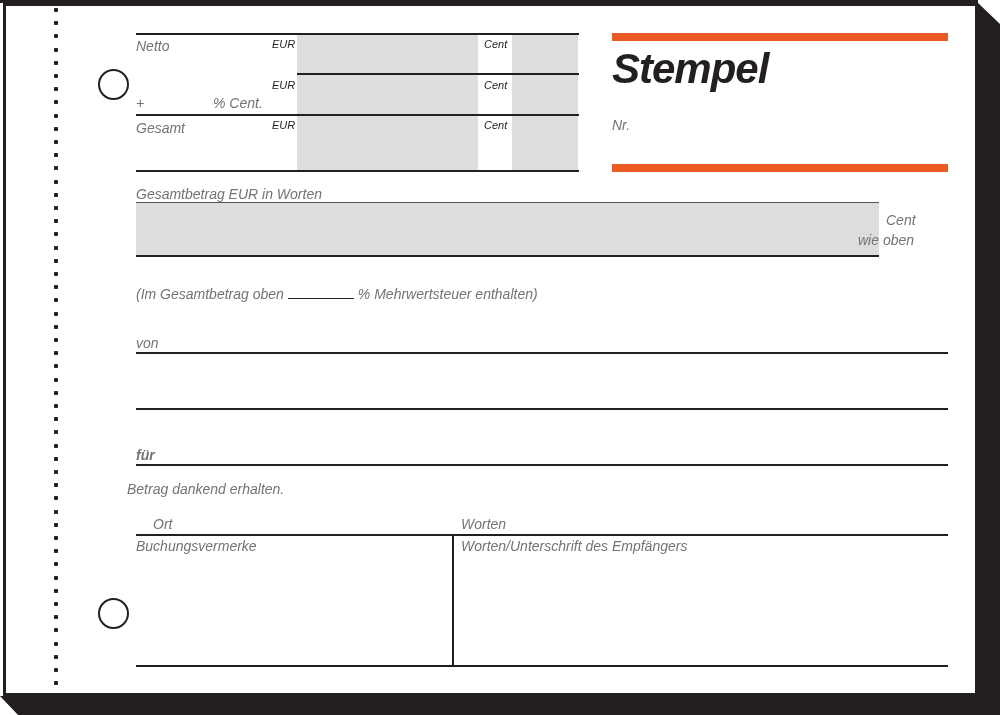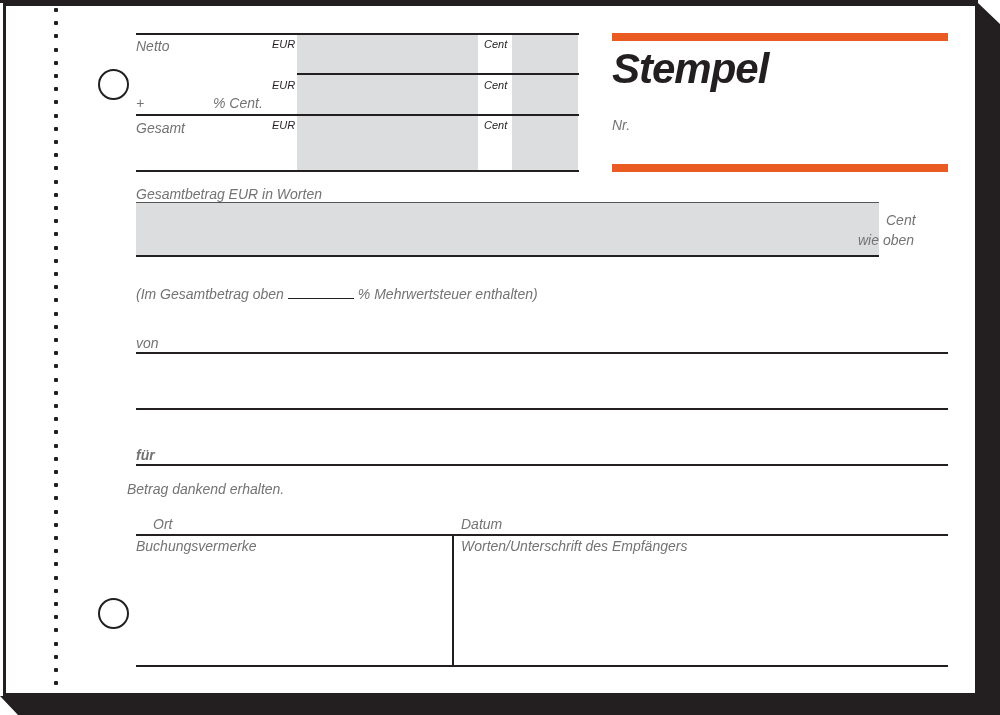--- a/index.html
+++ b/index.html
@@ -149,21 +149,21 @@
 <div class="hline" style="left:136px; top:408px; width:812px;"></div>
 
 <div class="abs lbl" style="left:136px; top:448px;font-weight:bold;">für</div>
 <div class="input-area" style="left:160px; top:442px; width:785px; height:22px;"></div>
 <div class="hline" style="left:136px; top:464px; width:812px;"></div>
 
 <div class="abs lbl" style="left:127px; top:482px;">Betrag dankend erhalten.</div>
 
 <div class="abs lbl" style="left:136px; top:517px;margin-left:17px;">Ort</div>
 <div class="input-area" style="left:160px; top:512px; width:290px; height:21px;"></div>
-<div class="abs lbl" style="left:461px; top:517px;">Datum</div>
+<div class="abs lbl" style="left:461px; top:517px;">Worten</div>
 <div class="input-area" style="left:510px; top:512px; width:435px; height:21px;"></div>
 <div class="hline" style="left:136px; top:534px; width:812px;"></div>
 
 <div class="vline" style="left:452px; top:535px; height:131px;"></div>
 <div class="abs lbl" style="left:136px; top:539px;">Buchungsvermerke</div>
 <div class="input-area" style="left:136px; top:556px; width:314px; height:106px;"></div>
 <div class="abs lbl" style="left:461px; top:539px;">Worten/Unterschrift des Empfängers</div>
 <div class="input-area" style="left:456px; top:556px; width:490px; height:106px;"></div>
 <div class="hline" style="left:136px; top:665px; width:812px;"></div>
 

